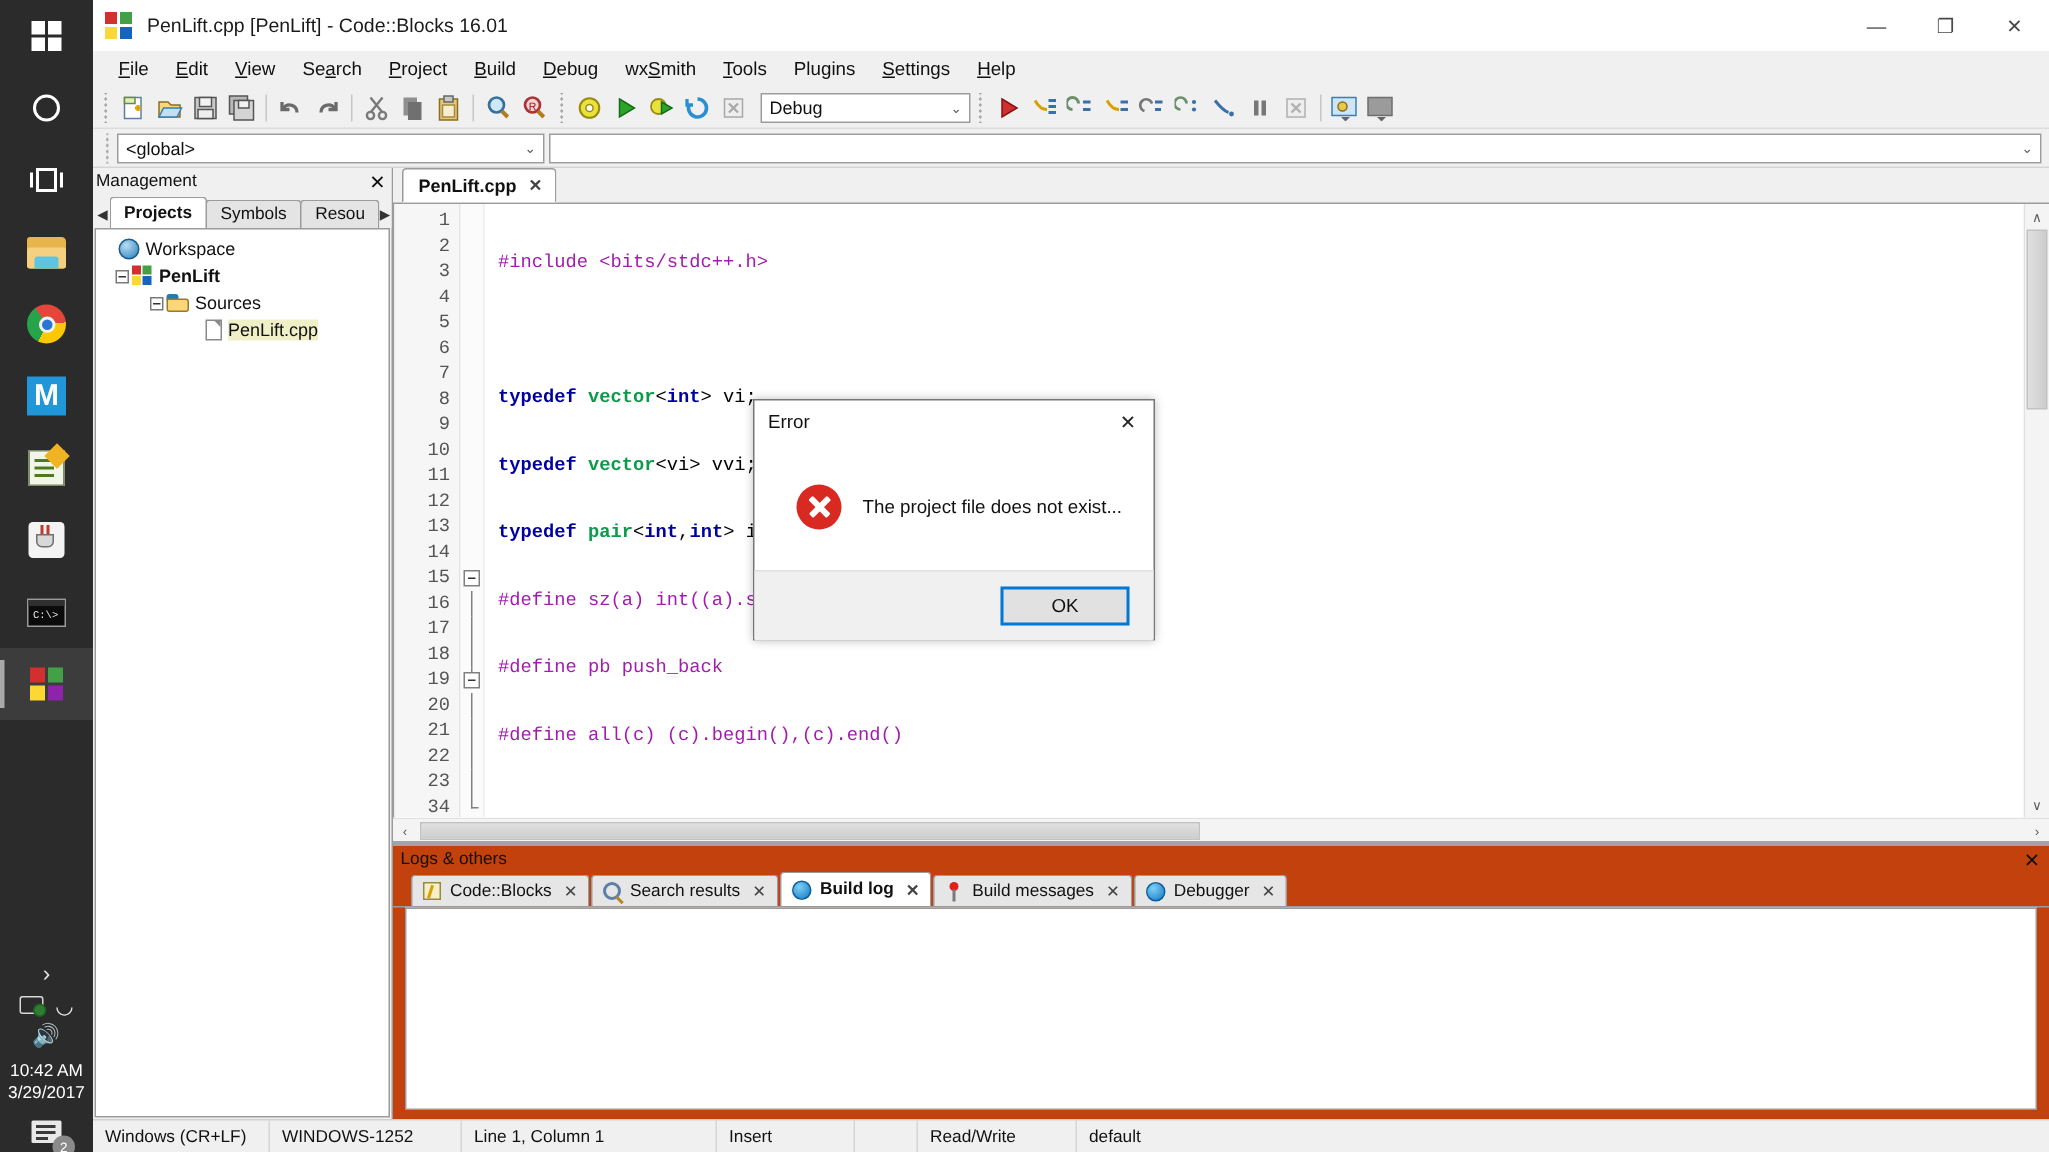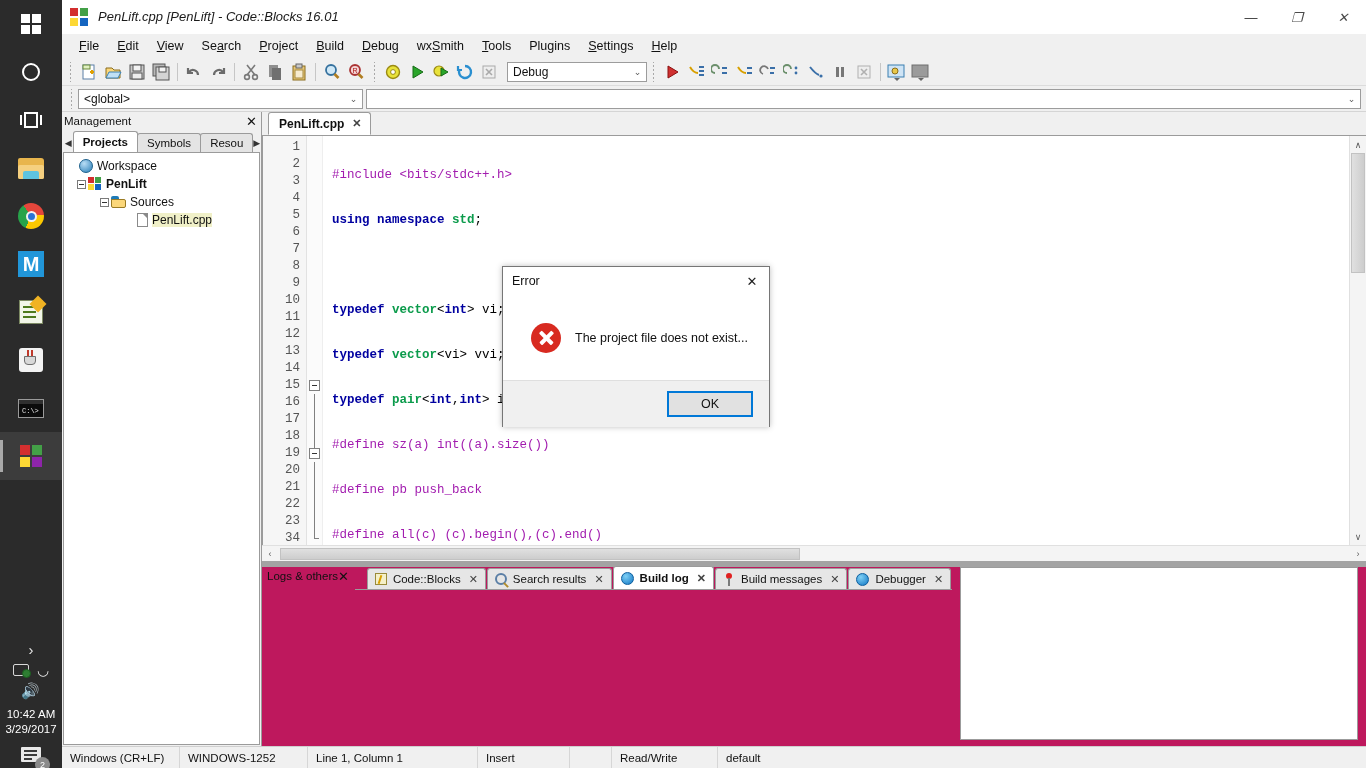--- a/index.html
+++ b/index.html
@@ -94,21 +94,21 @@
   .notif-badge { position:absolute; right:12px; bottom:-4px; width:15px; height:15px;
      border-radius:50%; background:#8a8a8a; color:#fff; font-size:9px;
      display:flex; align-items:center; justify-content:center; }
 
   
   #window { position:absolute; left:62px; top:0; width:1304px; height:768px;
      background:#f0f0f0; display:flex; flex-direction:column; }
 
   
   #titlebar { height:34px; background:#ffffff; display:flex; align-items:center;
-     border-bottom:1px solid #ffffff; flex:0 0 34px; position:relative;font-style:italic; }
+     border-bottom:1px solid #ffffff; flex:0 0 34px; position:relative; }
   #titlebar .ticon { margin-left:8px; width:18px; height:18px; display:grid;
      grid-template-columns:8px 8px; grid-template-rows:8px 8px; gap:2px; }
   #titlebar .ticon i:nth-child(1){background:#d32f2f;}
   #titlebar .ticon i:nth-child(2){background:#43a047;}
   #titlebar .ticon i:nth-child(3){background:#fdd835;}
   #titlebar .ticon i:nth-child(4){background:#1565c0;}
   #title-text { margin-left:10px; font-size:13px; color:#1a1a1a; }
   .wctrls { position:absolute; right:0; top:0; height:34px; display:flex; }
   .wbtn { width:46px; height:34px; display:flex; align-items:center; justify-content:center;
      color:#4a4a4a; font-size:13px; }
@@ -228,22 +228,22 @@
      border:1px solid #c2c2c2; }
   .strack { flex:1; }
   #hscrollwrap { height:16px; background:#f4f4f4; display:flex; align-items:center;
      border-top:1px solid #e0e0e0; }
   .hbtn { width:16px; height:15px; display:flex; align-items:center; justify-content:center;
      color:#5b5b5b; font-size:9px; }
   .hthumb { width:520px; height:12px; background:linear-gradient(180deg,#e0e0e0,#cdcdcd);
      border:1px solid #c2c2c2; margin-left:2px; }
 
   
-  #logs { height:185px; background:#be185d; display:flex; flex-direction:row;
-     border-top:6px solid #a3a3a3; }
+  #logs { height:185px; background:#c2410c; display:flex; flex-direction:column;
+     border-top:3px solid #a3a3a3; }
   #logs-head { height:18px; display:flex; align-items:center; justify-content:space-between;
      padding:0 6px 0 5px; font-size:11.5px; color:#111; }
   #logtabs { height:23px; display:flex; align-items:flex-end; padding-left:12px;
      border-bottom:1px solid #9b9b9b; }
   .ltab { height:21px; display:flex; align-items:center; gap:6px; padding:0 7px;
      font-size:11.5px; border:1px solid #9b9b9b; border-bottom:none; background:#e6e6e6;
      border-radius:3px 3px 0 0; margin-right:1px; color:#111; }
   .ltab.active { background:#fff; font-weight:bold; height:23px; }
   .ltab .x { font-size:11px; color:#444; margin-left:2px; }
   .pencil-ico { width:12px; height:12px; background:#f5f0c8; border:1px solid #9a8b3a;
@@ -754,21 +754,20 @@
                   <span class="foldline"></span>
                 </div>
               <div class="fr">
                   <span class="foldend"></span>
                 </div>
 
             </div>
 
             <div id="codetext">
               <div><span class="pp">#include &lt;bits/stdc++.h&gt;</span></div>
-              <div><span class="k">using</span> <span class="k">namespace</span> <span class="ty">std</span>;</div>
               <div></div>
               <div><span class="k">typedef</span> <span class="ty">vector</span>&lt;<span class="k">int</span>&gt; vi;</div>
               <div><span class="k">typedef</span> <span class="ty">vector</span>&lt;vi&gt; vvi;</div>
               <div><span class="k">typedef</span> <span class="ty">pair</span>&lt;<span class="k">int</span>,<span class="k">int</span>&gt; ii;</div>
               <div><span class="pp">#define sz(a) int((a).size())</span></div>
               <div><span class="pp">#define pb push_back</span></div>
               <div><span class="pp">#define all(c) (c).begin(),(c).end()</span></div>
               
               
               

